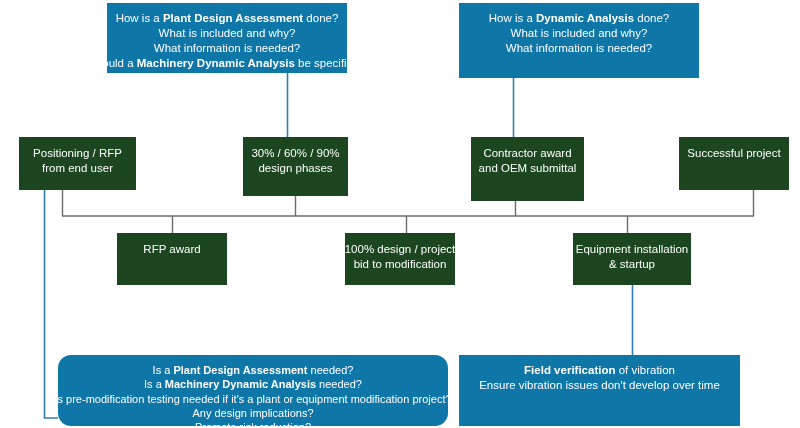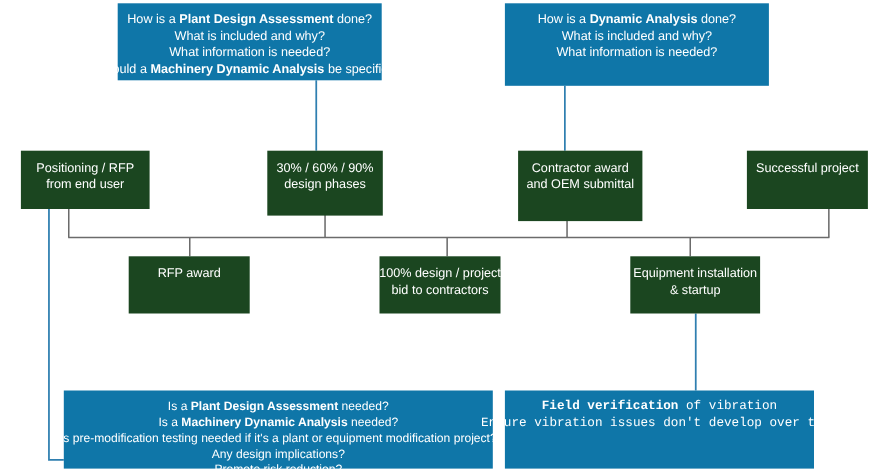--- a/index.html
+++ b/index.html
@@ -110,34 +110,34 @@
   <div class="node green" style="left: 679px; top: 137px; width: 110px; height: 53px; background: rgb(27, 70, 32);">
     <span class="ln"><span>Successful project</span></span>
   </div>
 
   <div class="node green" style="left: 117px; top: 233px; width: 110px; height: 52px; background: rgb(27, 70, 32);">
     <span class="ln"><span>RFP award</span></span>
   </div>
 
   <div class="node green" style="left: 345px; top: 233px; width: 110px; height: 52px; background: rgb(27, 70, 32);">
     <span class="ln"><span>100% design / project</span></span>
-    <span class="ln"><span>bid to contractors</span></span>
+    <span class="ln"><span>bid to modification</span></span>
   </div>
 
   <div class="node green" style="left: 573px; top: 233px; width: 118px; height: 52px; background: rgb(27, 70, 32);">
     <span class="ln"><span>Equipment installation</span></span>
     <span class="ln"><span>&amp; startup</span></span>
   </div>
 
-  <div class="node blue blue-wide" style="left: 58px; top: 355px; width: 390px; height: 71px; background: rgb(15, 118, 168);">
+  <div class="node blue blue-wide" style="left: 58px; top: 355px; width: 390px; height: 71px; background: rgb(15, 118, 168); border-radius: 13px;">
     <span class="ln"><span>Is a </span><b>Plant Design Assessment</b><span> needed?</span></span>
     <span class="ln"><span>Is a </span><b>Machinery Dynamic Analysis</b><span> needed?</span></span>
     <span class="ln"><span>Is pre-modification testing needed if it's a plant or equipment modification project?</span></span>
     <span class="ln"><span>Any design implications?</span></span>
     <span class="ln"><span>Promote risk reduction?</span></span>
   </div>
 
-  <div class="node blue" style="left: 459px; top: 355px; width: 281px; height: 71px; background: rgb(15, 118, 168); font-family: Liberation Mono, monospace;">
+  <div class="node blue" style="left: 459px; top: 355px; width: 281px; height: 71px; background: rgb(15, 118, 168);">
     <span class="ln"><b>Field verification</b><span> of vibration</span></span>
     <span class="ln"><span>Ensure vibration issues don't develop over time</span></span>
   </div>
 
 </div>
 
 </body></html>

